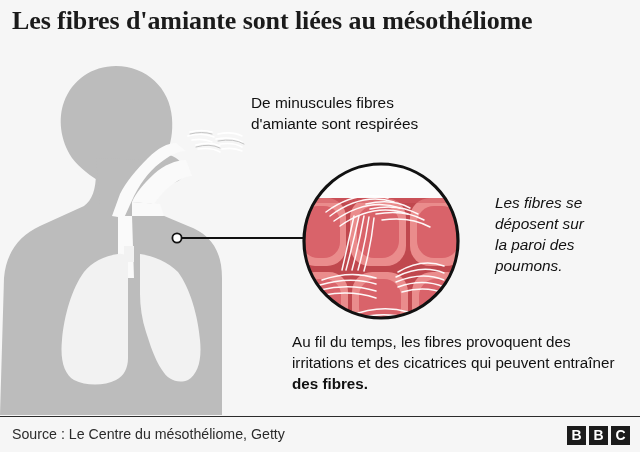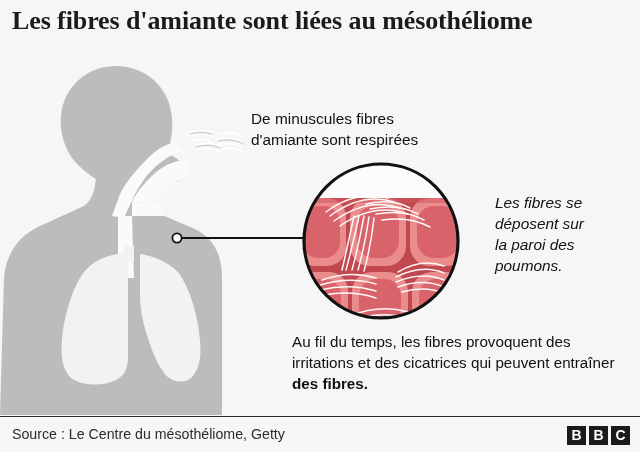--- a/index.html
+++ b/index.html
@@ -39,21 +39,21 @@
 
   
   .annot {
     position: absolute;
     color: #111111;
     font-family: "Liberation Sans", sans-serif;
     font-size: 15.4px;
     line-height: 21px;
     white-space: pre-line;
   }
-  #annot-inhale { left: 251px; top: 108px; width: 250px; }
+  #annot-inhale { left: 251px; top: 92px; width: 250px; }
   #annot-deposit { left: 495px; top: 192px; width: 160px; font-style: italic; }
   #annot-scarring { left: 292px; top: 331px; width: 340px; font-size: 15.2px; line-height: 21px; }
   #annot-scarring .bold { font-weight: 700; }
 
   
   #footer-rule {
     position: absolute;
     left: 0; top: 416px;
     width: 640px; height: 1px;
     background: #2b2b2b;

